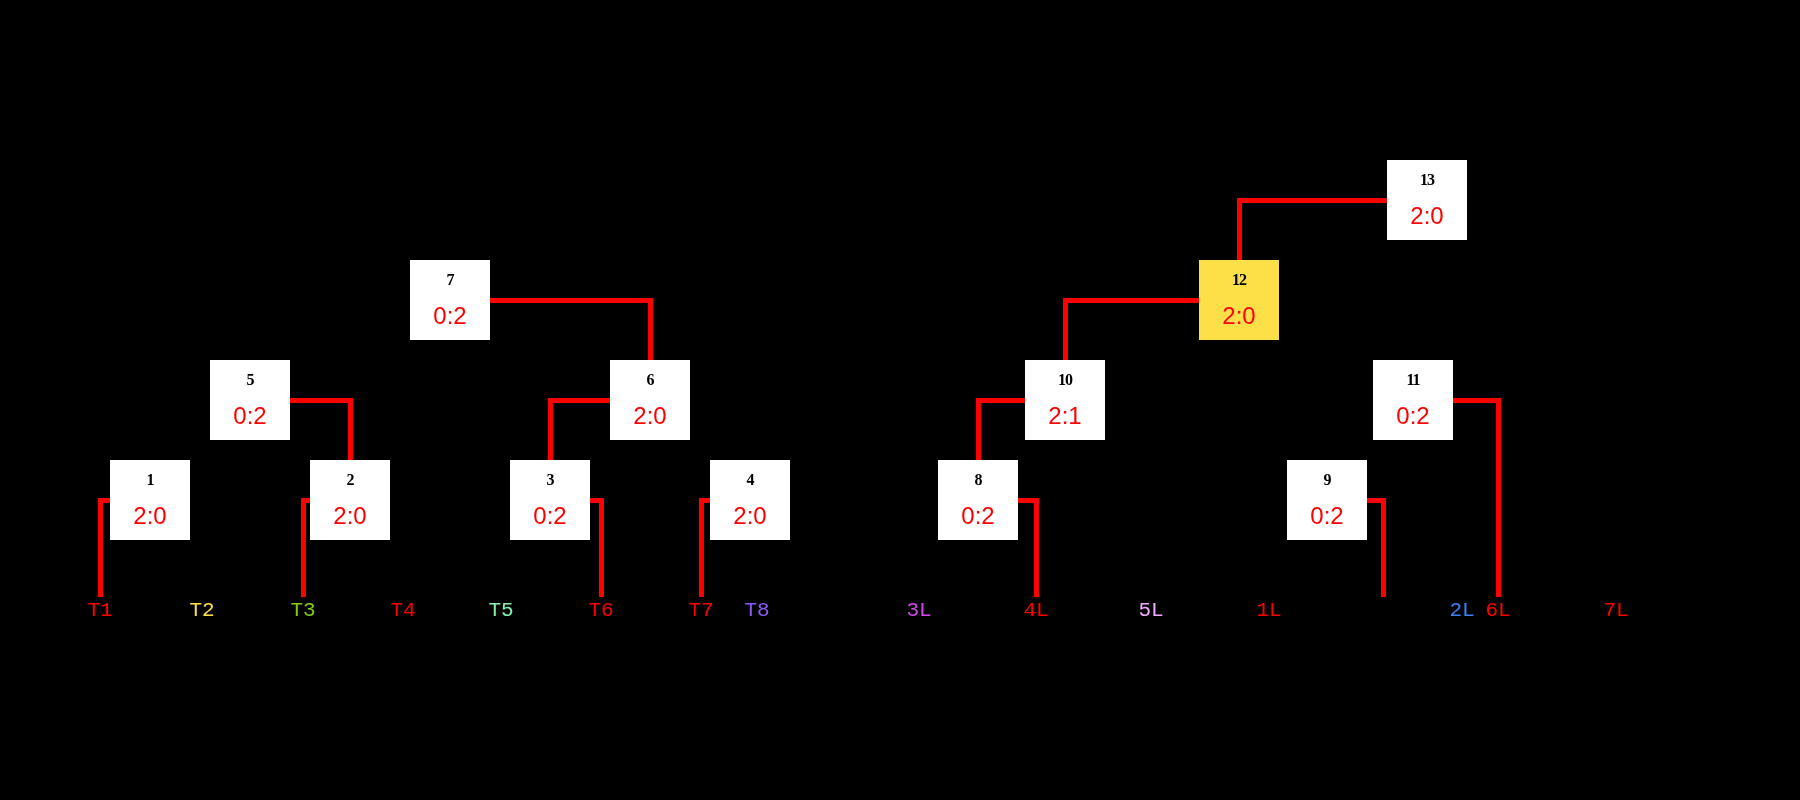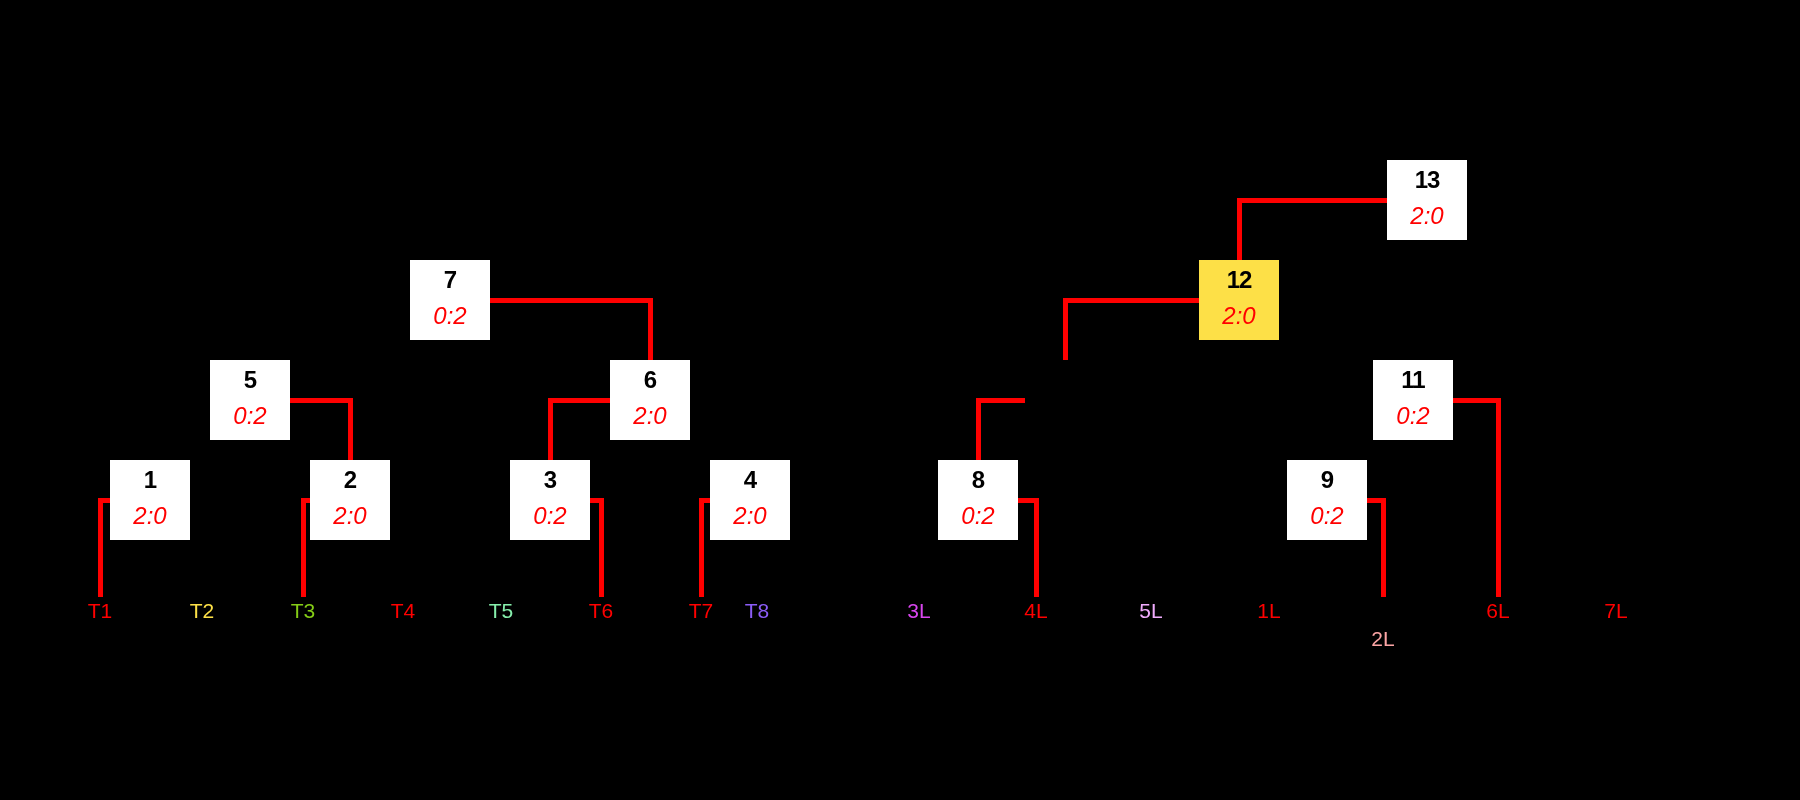--- a/index.html
+++ b/index.html
@@ -17,37 +17,37 @@
     width: 80px;
     height: 80px;
     background: #fff;
     box-sizing: border-box;
     display: flex;
     flex-direction: column;
     align-items: center;
     padding-top: 4px;
   }
   .match-number {
-    font-size: 24px;
+    font-size: 16px;
     font-weight: bold;
     line-height: 32px;
     color: #000;
     letter-spacing: -1px;
+    font-family: Liberation Serif, serif;
   }
   .match-score {
     font-size: 24px;
     line-height: 40px;
     color: #f00;
-    font-style: italic;
   }
   .team-label {
     position: absolute;
     width: 84px;
     text-align: center;
-    font-family: Liberation Sans, sans-serif;
+    font-family: Liberation Mono, monospace;
     font-size: 21px;
     line-height: 22px;
     color: #f00;
   }
   .edge { position: absolute; background: #f00; }
 </style>
 </head>
 <body>
 
 <div class="stage" style="width: 1800px; height: 800px; background: rgb(0, 0, 0);">
@@ -109,20 +109,24 @@
         <span class="match-score" style="color: rgb(255, 0, 0);">0:2</span>
       </div>
       <div class="match-box" style="left: 938px; top: 460px; background: rgb(255, 255, 255);">
         <span class="match-number" style="color: rgb(0, 0, 0);">8</span>
         <span class="match-score" style="color: rgb(255, 0, 0);">0:2</span>
       </div>
       <div class="match-box" style="left: 1287px; top: 460px; background: rgb(255, 255, 255);">
         <span class="match-number" style="color: rgb(0, 0, 0);">9</span>
         <span class="match-score" style="color: rgb(255, 0, 0);">0:2</span>
       </div>
+      <div class="match-box" style="left: 1025px; top: 360px; background: rgb(255, 255, 255);">
+        <span class="match-number" style="color: rgb(0, 0, 0);">10</span>
+        <span class="match-score" style="color: rgb(255, 0, 0);">2:1</span>
+      </div>
       <div class="match-box" style="left: 1373px; top: 360px; background: rgb(255, 255, 255);">
         <span class="match-number" style="color: rgb(0, 0, 0);">11</span>
         <span class="match-score" style="color: rgb(255, 0, 0);">0:2</span>
       </div>
       <div class="match-box" style="left: 1199px; top: 260px; background: #fde047;">
         <span class="match-number" style="color: rgb(0, 0, 0);">12</span>
         <span class="match-score" style="color: rgb(255, 0, 0);">2:0</span>
       </div>
       <div class="match-box" style="left: 1387px; top: 160px; background: rgb(255, 255, 255);">
         <span class="match-number" style="color: rgb(0, 0, 0);">13</span>
@@ -135,17 +139,17 @@
       <div class="team-label" style="left: 261px; top: 600px; color: #84cc16;">T3</div>
       <div class="team-label" style="left: 361px; top: 600px; color: rgb(255, 0, 0);">T4</div>
       <div class="team-label" style="left: 459px; top: 600px; color: #86efac;">T5</div>
       <div class="team-label" style="left: 559px; top: 600px; color: rgb(255, 0, 0);">T6</div>
       <div class="team-label" style="left: 659px; top: 600px; color: rgb(255, 0, 0);">T7</div>
       <div class="team-label" style="left: 715px; top: 600px; color: #8b5cf6;">T8</div>
       <div class="team-label" style="left: 877px; top: 600px; color: #d946ef;">3L</div>
       <div class="team-label" style="left: 994px; top: 600px; color: rgb(255, 0, 0);">4L</div>
       <div class="team-label" style="left: 1109px; top: 600px; color: #f0abfc;">5L</div>
       <div class="team-label" style="left: 1227px; top: 600px; color: rgb(255, 0, 0);">1L</div>
-      <div class="team-label" style="left: 1341px; top: 600px; color: #fca5a5; margin-top: 28px;">2L</div>
+      <div class="team-label" style="left: 1420px; top: 600px; color: #3b82f6;">2L</div>
       <div class="team-label" style="left: 1456px; top: 600px; color: rgb(255, 0, 0);">6L</div>
       <div class="team-label" style="left: 1574px; top: 600px; color: rgb(255, 0, 0);">7L</div>
     </div>
 </div>
 
 </body></html>

